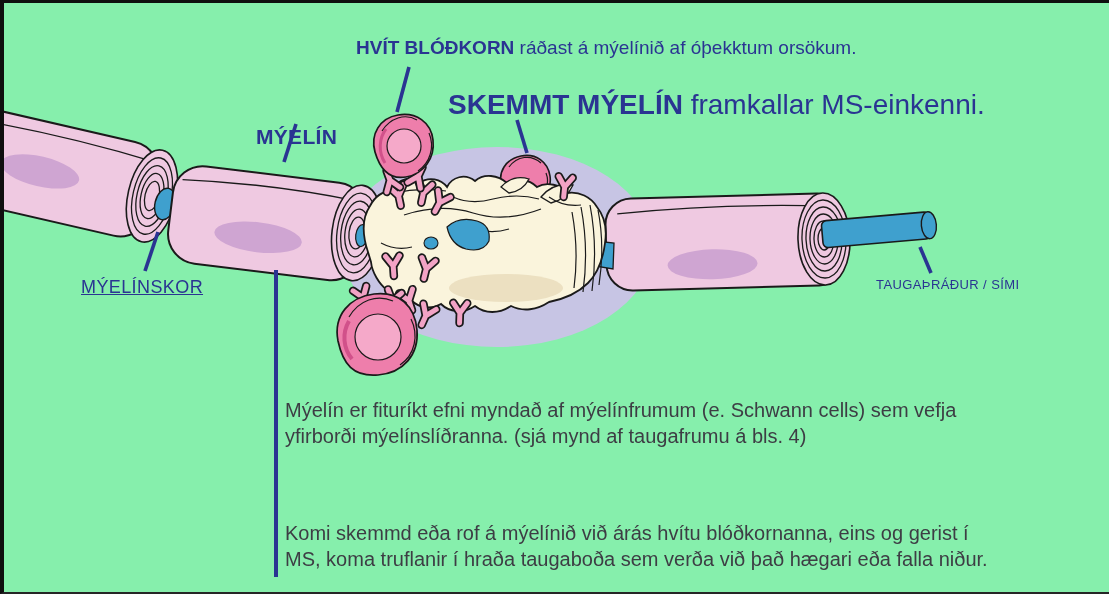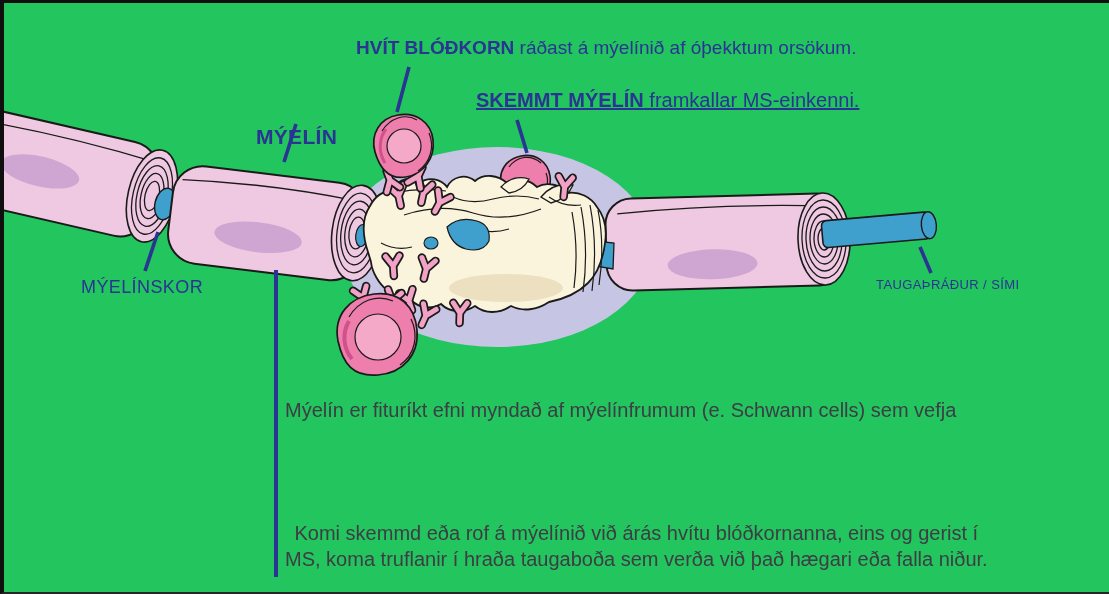--- a/index.html
+++ b/index.html
@@ -1,31 +1,31 @@
 <!DOCTYPE html>
 <html><head>
 <meta charset="utf-8">
 <style>
   html,body{margin:0;padding:0;background:#fff;}
-  .canvas{position:relative;width:1109px;height:594px;background:#22c55e;overflow:hidden;
+  .canvas{position:relative;width:1109px;height:594px;background:#86efac;overflow:hidden;
           font-family:"Liberation Sans",sans-serif;}
   .frame{position:absolute;inset:0;border-left:4px solid #0f0f0f;border-top:3px solid #0f0f0f;
          border-bottom:2px solid #262626;pointer-events:none;z-index:6;}
   svg.art{position:absolute;left:0;top:0;z-index:1;}
   .lbl{position:absolute;color:#2A3492;white-space:nowrap;z-index:4;}
   .lbl b{font-weight:bold;}
   #lbl-hvit{left:356px;top:37px;font-size:19px;}
   #lbl-myelin{left:256px;top:89px;font-size:21px;font-weight:bold;letter-spacing:.3px;margin-top:36px;}
-  #lbl-skemmt{left:476px;top:89px;font-size:20px;text-decoration:underline;}
-  #lbl-myelinskor{left:81px;top:277px;font-size:18px;letter-spacing:.4px;}
+  #lbl-skemmt{left:448px;top:89px;font-size:28px;}
+  #lbl-myelinskor{left:81px;top:277px;font-size:18px;letter-spacing:.4px;text-decoration:underline;}
   #lbl-tauga{left:876px;top:277px;font-size:13px;letter-spacing:.4px;text-align:center;}
   .para{position:absolute;left:285px;color:#3D3D44;font-size:20px;line-height:26px;z-index:4;}
   .para div{white-space:nowrap;}
   #para1{top:397px;}
-  #para2{top:520px;text-align:center;}
+  #para2{top:520px;}
 </style>
 </head>
 <body>
 
 <div class="canvas">
 
   <svg class="art" viewBox="0 0 1109 594" width="1109" height="594">
     <defs>
       <g id="ab">
         <path d="M0,13 L0,3 M0,3 L-7,-7 M0,3 L7,-7" stroke="#1a1a1a" stroke-width="8.5" stroke-linecap="round" fill="none"></path>
@@ -162,20 +162,21 @@
   </div>
   <div class="lbl" id="lbl-myelin">MÝELÍN</div>
   <div class="lbl" id="lbl-skemmt">
     <b>SKEMMT MÝELÍN</b><span> framkallar MS-einkenni.</span>
   </div>
   <div class="lbl" id="lbl-myelinskor">MÝELÍNSKOR</div>
   <div class="lbl" id="lbl-tauga">TAUGAÞRÁÐUR / SÍMI</div>
 
   <div class="para" id="para1">
     <div>Mýelín er fituríkt efni myndað af mýelínfrumum (e. Schwann cells) sem vefja</div>
+    <div>yfirborði mýelínslíðranna. (sjá mynd af taugafrumu á bls. 4)</div>
   </div>
   <div class="para" id="para2">
     <div>Komi skemmd eða rof á mýelínið við árás hvítu blóðkornanna, eins og gerist í</div>
     <div>MS, koma truflanir í hraða taugaboða sem verða við það hægari eða falla niður.</div>
   </div>
 
   <div class="frame"></div>
 </div>
 
 </body></html>

